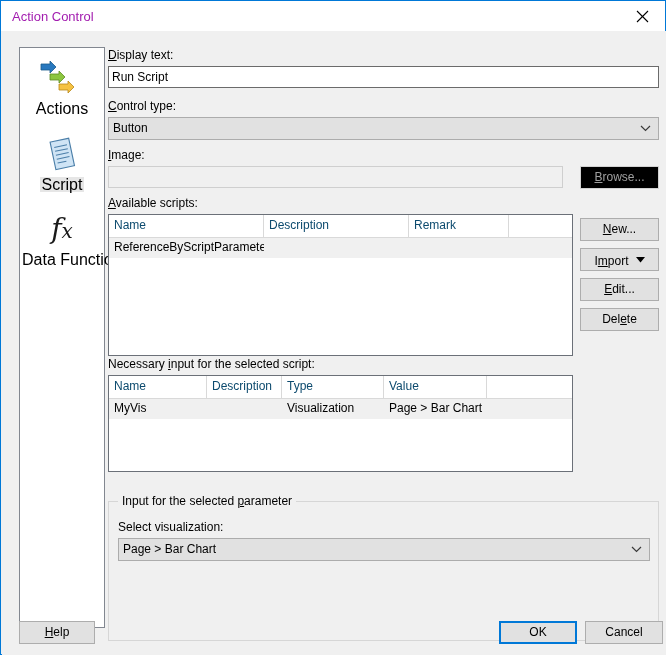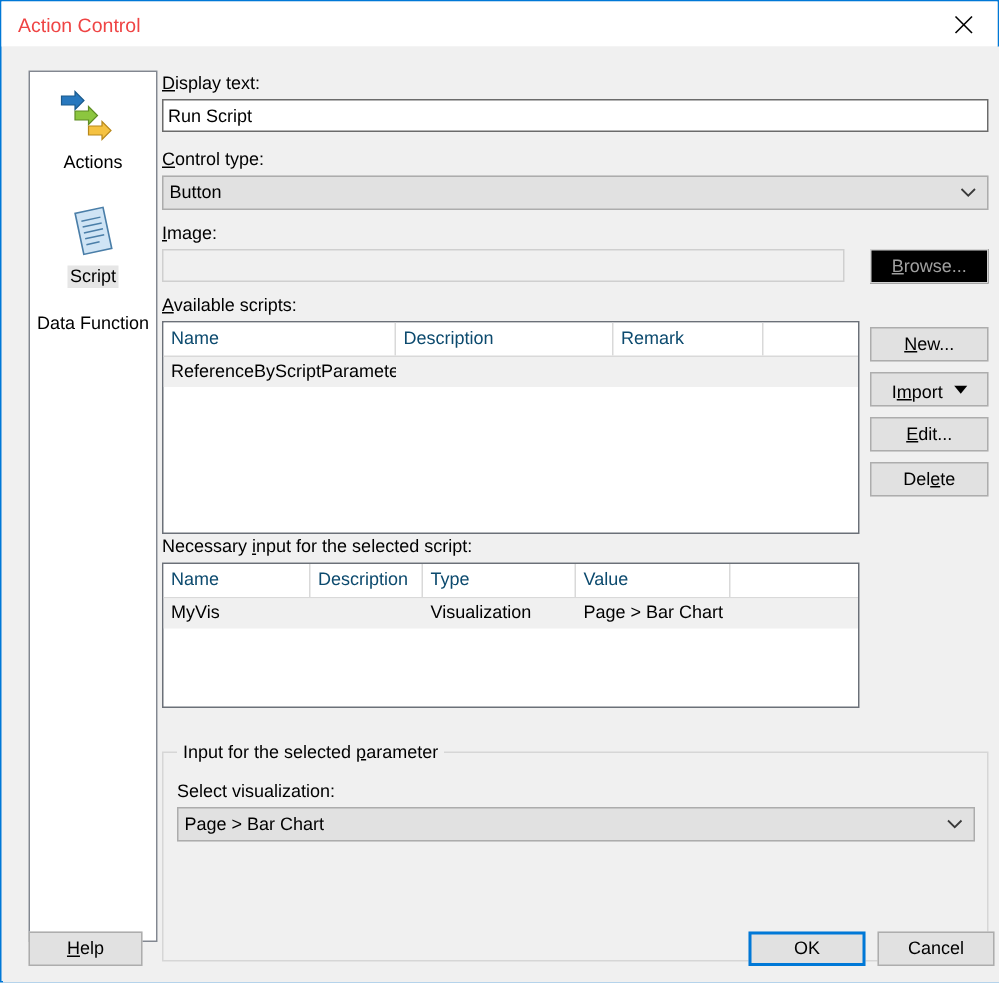--- a/index.html
+++ b/index.html
@@ -31,21 +31,21 @@
     right: 0;
     height: 30px;
     background: #ffffff;
     box-sizing: border-box;
   }
   .title-text {
     position: absolute;
     left: 11px;
     top: 8px;
     font-size: 13px;
-    color: #ef4444;
+    color: #a21caf;
     white-space: nowrap;
   }
   .close-btn {
     position: absolute;
     right: 0;
     top: 0;
     width: 46px;
     height: 30px;
     display: flex;
     align-items: center;
@@ -80,21 +80,21 @@
   .side-item-1 { top: 9px; }
   .side-item-2 { top: 85px; }
   .side-item-3 { top: 160px; }
   .side-icon {
     height: 44px;
     display: flex;
     align-items: center;
     justify-content: center;
   }
   .side-label {
-    font-size: 12px;
+    font-size: 16px;
     line-height: 15px;
     display: inline-block;
     padding: 0 2px;
     white-space: nowrap;
   }
   .side-label.selected {
     background: #e6e6e6;
   }
   .fx-icon {
     font-family: "DejaVu Serif", serif;
@@ -294,20 +294,23 @@
               <line x1="14" y1="20" x2="27" y2="20" stroke="#4a7ea8" stroke-width="1"></line>
               <line x1="14" y1="24" x2="27" y2="24" stroke="#4a7ea8" stroke-width="1"></line>
               <line x1="14" y1="28" x2="23" y2="28" stroke="#4a7ea8" stroke-width="1"></line>
             </g>
           </svg>
         </div>
         <span class="side-label selected">Script</span>
       </div>
 
       <div class="side-item side-item-3">
+        <div class="side-icon">
+          <span class="fx-icon">𝑓<span style="font-size:20px;">x</span></span>
+        </div>
         <span class="side-label">Data Function</span>
       </div>
 
     </div>
 
     <div class="content">
 
       <div class="field-label" style="left:0px; top:17px;"><span class="u">D</span>isplay text:</div>
       <input class="textbox" style="left: 0px; top: 35px; width: 551px;" value="Run Script">
 

